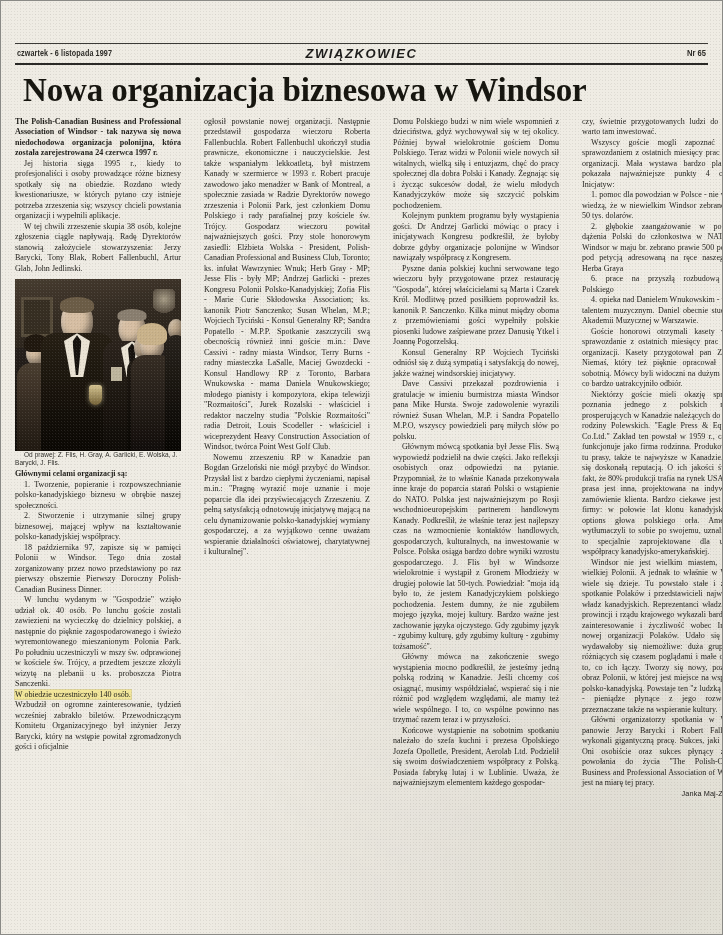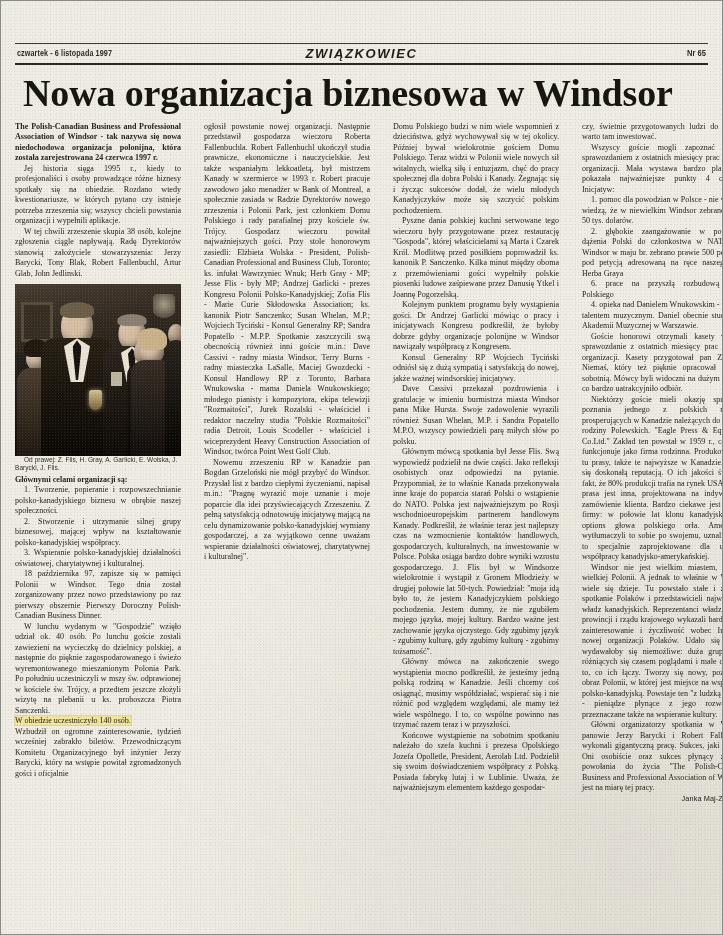--- a/index.html
+++ b/index.html
@@ -63,21 +63,21 @@
     font-family:"Liberation Sans","DejaVu Sans",sans-serif;
     font-size:7.6px;font-weight:700;color:#2c2b27;padding-right:2px;
     transform:scaleY(1.15);transform-origin:right center;
   }
 
   
   .headline{
     margin:9px 0 9px 0;
     font-family:"Liberation Serif","DejaVu Serif",serif;
     font-weight:700;
-    font-size:38px;
+    font-size:33px;
     line-height:1.02;
     color:#16150f;
     letter-spacing:-.15px;
     padding-left:8px;
   }
 
   
   .cols{display:flex;gap:16px;align-items:flex-start;}
   .col{
     width:166px;
@@ -254,36 +254,35 @@
             <div class="glass"></div>
             <div class="badge"></div>
             <div class="grain"></div>
           </div>
           <p class="caption">Od prawej: Z. Flis, H. Gray, A. Garlicki, E. Wolska, J. Barycki, J. Flis.</p>
         </div>
 
         <p class="sub">Głównymi celami organizacji są:</p>
         <p>1. Tworzenie, popieranie i rozpowszechnianie polsko-kanadyjskiego biznesu w obrębie naszej społeczności.</p>
         <p>2. Stworzenie i utrzymanie silnej grupy biznesowej, mającej wpływ na kształtowanie polsko-kanadyjskiej współpracy.</p>
-        <p>3. Wspieranie polsko-kanadyjskiej działalności oświatowej, charytatywnej i kulturalnej.</p>
         <p>18 października 97, zapisze się w pamięci Polonii w Windsor. Tego dnia został zorganizowany przez nowo przedstawiony po raz pierwszy obszernie Pierwszy Doroczny Polish-Canadian Business Dinner.</p>
         <p>W lunchu wydanym w "Gospodzie" wzięło udział ok. 40 osób. Po lunchu goście zostali zawiezieni na wycieczkę do dzielnicy polskiej, a następnie do pięknie zagospodarowanego i świeżo wyremontowanego mieszanionym Polonia Park. Po południu uczestniczyli w mszy św. odprawionej w kościele św. Trójcy, a przedtem jeszcze złożyli wizytę na plebanii u ks. proboszcza Piotra Sanczenki.</p>
         <p class="noind"><span class="highlight">W obiedzie uczestniczyło 140 osób.</span></p>
         <p class="noind">Wzbudził on ogromne zainteresowanie, tydzień wcześniej zabrakło biletów. Przewodniczącym Komitetu Organizacyjnego był inżynier Jerzy Barycki, który na wstępie powitał zgromadzonych gości i oficjalnie</p>
       </div>
 
       <div class="col">
         <p class="noind">ogłosił powstanie nowej organizacji. Następnie przedstawił gospodarza wieczoru Roberta Fallenbuchla. Robert Fallenbuchl ukończył studia prawnicze, ekonomiczne i nauczycielskie. Jest także wspaniałym lekkoatletą, był mistrzem Kanady w szermierce w 1993 r. Robert pracuje zawodowo jako menadżer w Bank of Montreal, a społecznie zasiada w Radzie Dyrektorów nowego zrzeszenia i Polonii Park, jest członkiem Domu Polskiego i rady parafialnej przy kościele św. Trójcy. Gospodarz wieczoru powitał najważniejszych gości. Przy stole honorowym zasiedli: Elżbieta Wolska - President, Polish-Canadian Professional and Business Club, Toronto; ks. infułat Wawrzyniec Wnuk; Herb Gray - MP; Jesse Flis - były MP; Andrzej Garlicki - prezes Kongresu Polonii Polsko-Kanadyjskiej; Zofia Flis - Marie Curie Skłodowska Association; ks. kanonik Piotr Sanczenko; Susan Whelan, M.P.; Wojciech Tyciński - Konsul Generalny RP; Sandra Popatello - M.P.P. Spotkanie zaszczycili swą obecnością również inni goście m.in.: Dave Cassivi - radny miasta Windsor, Terry Burns - radny miasteczka LaSalle, Maciej Gwozdecki - Konsul Handlowy RP z Toronto, Barbara Wnukowska - mama Daniela Wnukowskiego; młodego pianisty i kompozytora, ekipa telewizji "Rozmaitości", Jurek Rozalski - właściciel i redaktor naczelny studia "Polskie Rozmaitości" radia Detroit, Louis Scodeller - właściciel i wiceprezydent Heavy Construction Association of Windsor, twórca Point West Golf Club.</p>
         <p>Nowemu zrzeszeniu RP w Kanadzie pan Bogdan Grzeloński nie mógł przybyć do Windsor. Przysłał list z bardzo ciepłymi życzeniami, napisał m.in.: "Pragnę wyrazić moje uznanie i moje poparcie dla idei przyświecających Zrzeszeniu. Z pełną satysfakcją odnotowuję inicjatywę mającą na celu dynamizowanie polsko-kanadyjskiej wymiany gospodarczej, a za wyjątkowo cenne uważam wspieranie działalności oświatowej, charytatywnej i kulturalnej".</p>
       </div>
 
       <div class="col">
         <p class="noind">Domu Polskiego budzi w nim wiele wspomnień z dzieciństwa, gdyż wychowywał się w tej okolicy. Później bywał wielokrotnie gościem Domu Polskiego. Teraz widzi w Polonii wiele nowych sił witalnych, wielką siłę i entuzjazm, chęć do pracy społecznej dla dobra Polski i Kanady. Żegnając się i życząc sukcesów dodał, że wielu młodych Kanadyjczyków może się szczycić polskim pochodzeniem.</p>
+        <p>Kolejnym punktem programu były wystąpienia gości. Dr Andrzej Garlicki mówiąc o pracy i inicjatywach Kongresu podkreślił, że byłoby dobrze gdyby organizacje polonijne w Windsor nawiązały współpracę z Kongresem.</p>
         <p>Pyszne dania polskiej kuchni serwowane tego wieczoru były przygotowane przez restaurację "Gospoda", której właścicielami są Marta i Czarek Król. Modlitwę przed posiłkiem poprowadził ks. kanonik P. Sanczenko. Kilka minut między oboma z przemówieniami gości wypełniły polskie piosenki ludowe zaśpiewane przez Danusię Ytkel i Joannę Pogorzelską.</p>
-        <p>Kolejnym punktem programu były wystąpienia gości. Dr Andrzej Garlicki mówiąc o pracy i inicjatywach Kongresu podkreślił, że byłoby dobrze gdyby organizacje polonijne w Windsor nawiązały współpracę z Kongresem.</p>
         <p>Konsul Generalny RP Wojciech Tyciński odniósł się z dużą sympatią i satysfakcją do nowej, jakże ważnej windsorskiej inicjatywy.</p>
         <p>Dave Cassivi przekazał pozdrowienia i gratulacje w imieniu burmistrza miasta Windsor pana Mike Hursta. Swoje zadowolenie wyrazili również Susan Whelan, M.P. i Sandra Popatello M.P.O, wszyscy powiedzieli parę miłych słów po polsku.</p>
         <p>Głównym mówcą spotkania był Jesse Flis. Swą wypowiedź podzielił na dwie części. Jako refleksji osobistych oraz odpowiedzi na pytanie. Przypomniał, że to właśnie Kanada przekonywała inne kraje do poparcia starań Polski o wstąpienie do NATO. Polska jest najważniejszym po Rosji wschodnioeuropejskim partnerem handlowym Kanady. Podkreślił, że właśnie teraz jest najlepszy czas na wzmocnienie kontaktów handlowych, gospodarczych, kulturalnych, na inwestowanie w Polsce. Polska osiąga bardzo dobre wyniki wzrostu gospodarczego. J. Flis był w Windsorze wielokrotnie i wystąpił z Gronem Młodzieży w drugiej połowie lat 50-tych. Powiedział: "moja idą było to, że jestem Kanadyjczykiem polskiego pochodzenia. Jestem dumny, że nie zgubiłem mojego języka, mojej kultury. Bardzo ważne jest zachowanie języka ojczystego. Gdy zgubimy język - zgubimy kulturę, gdy zgubimy kulturę - zgubimy tożsamość".</p>
         <p>Główny mówca na zakończenie swego wystąpienia mocno podkreślił, że jesteśmy jedną polską rodziną w Kanadzie. Jeśli chcemy coś osiągnąć, musimy współdziałać, wspierać się i nie różnić pod względem względami, ale mamy też wiele wspólnego. I to, co wspólne powinno nas trzymać razem teraz i w przyszłości.</p>
         <p>Końcowe wystąpienie na sobotnim spotkaniu należało do szefa kuchni i prezesa Opolskiego Jozefa Opolletle, President, Aerolab Ltd. Podzielił się swoim doświadczeniem współpracy z Polską. Posiada fabrykę lutaj i w Lublinie. Uważa, że najważniejszym elementem każdego gospodar-</p>
       </div>
 
       <div class="col">
         <p class="noind">czy, świetnie przygotowanych ludzi do pracy i warto tam inwestować.</p>
         <p>Wszyscy goście mogli zapoznać się ze sprawozdaniem z ostatnich miesięcy prac polskiej organizacji. Mała wystawa bardzo plastycznie pokazała najważniejsze punkty 4 ostatnich Inicjatyw:</p>

